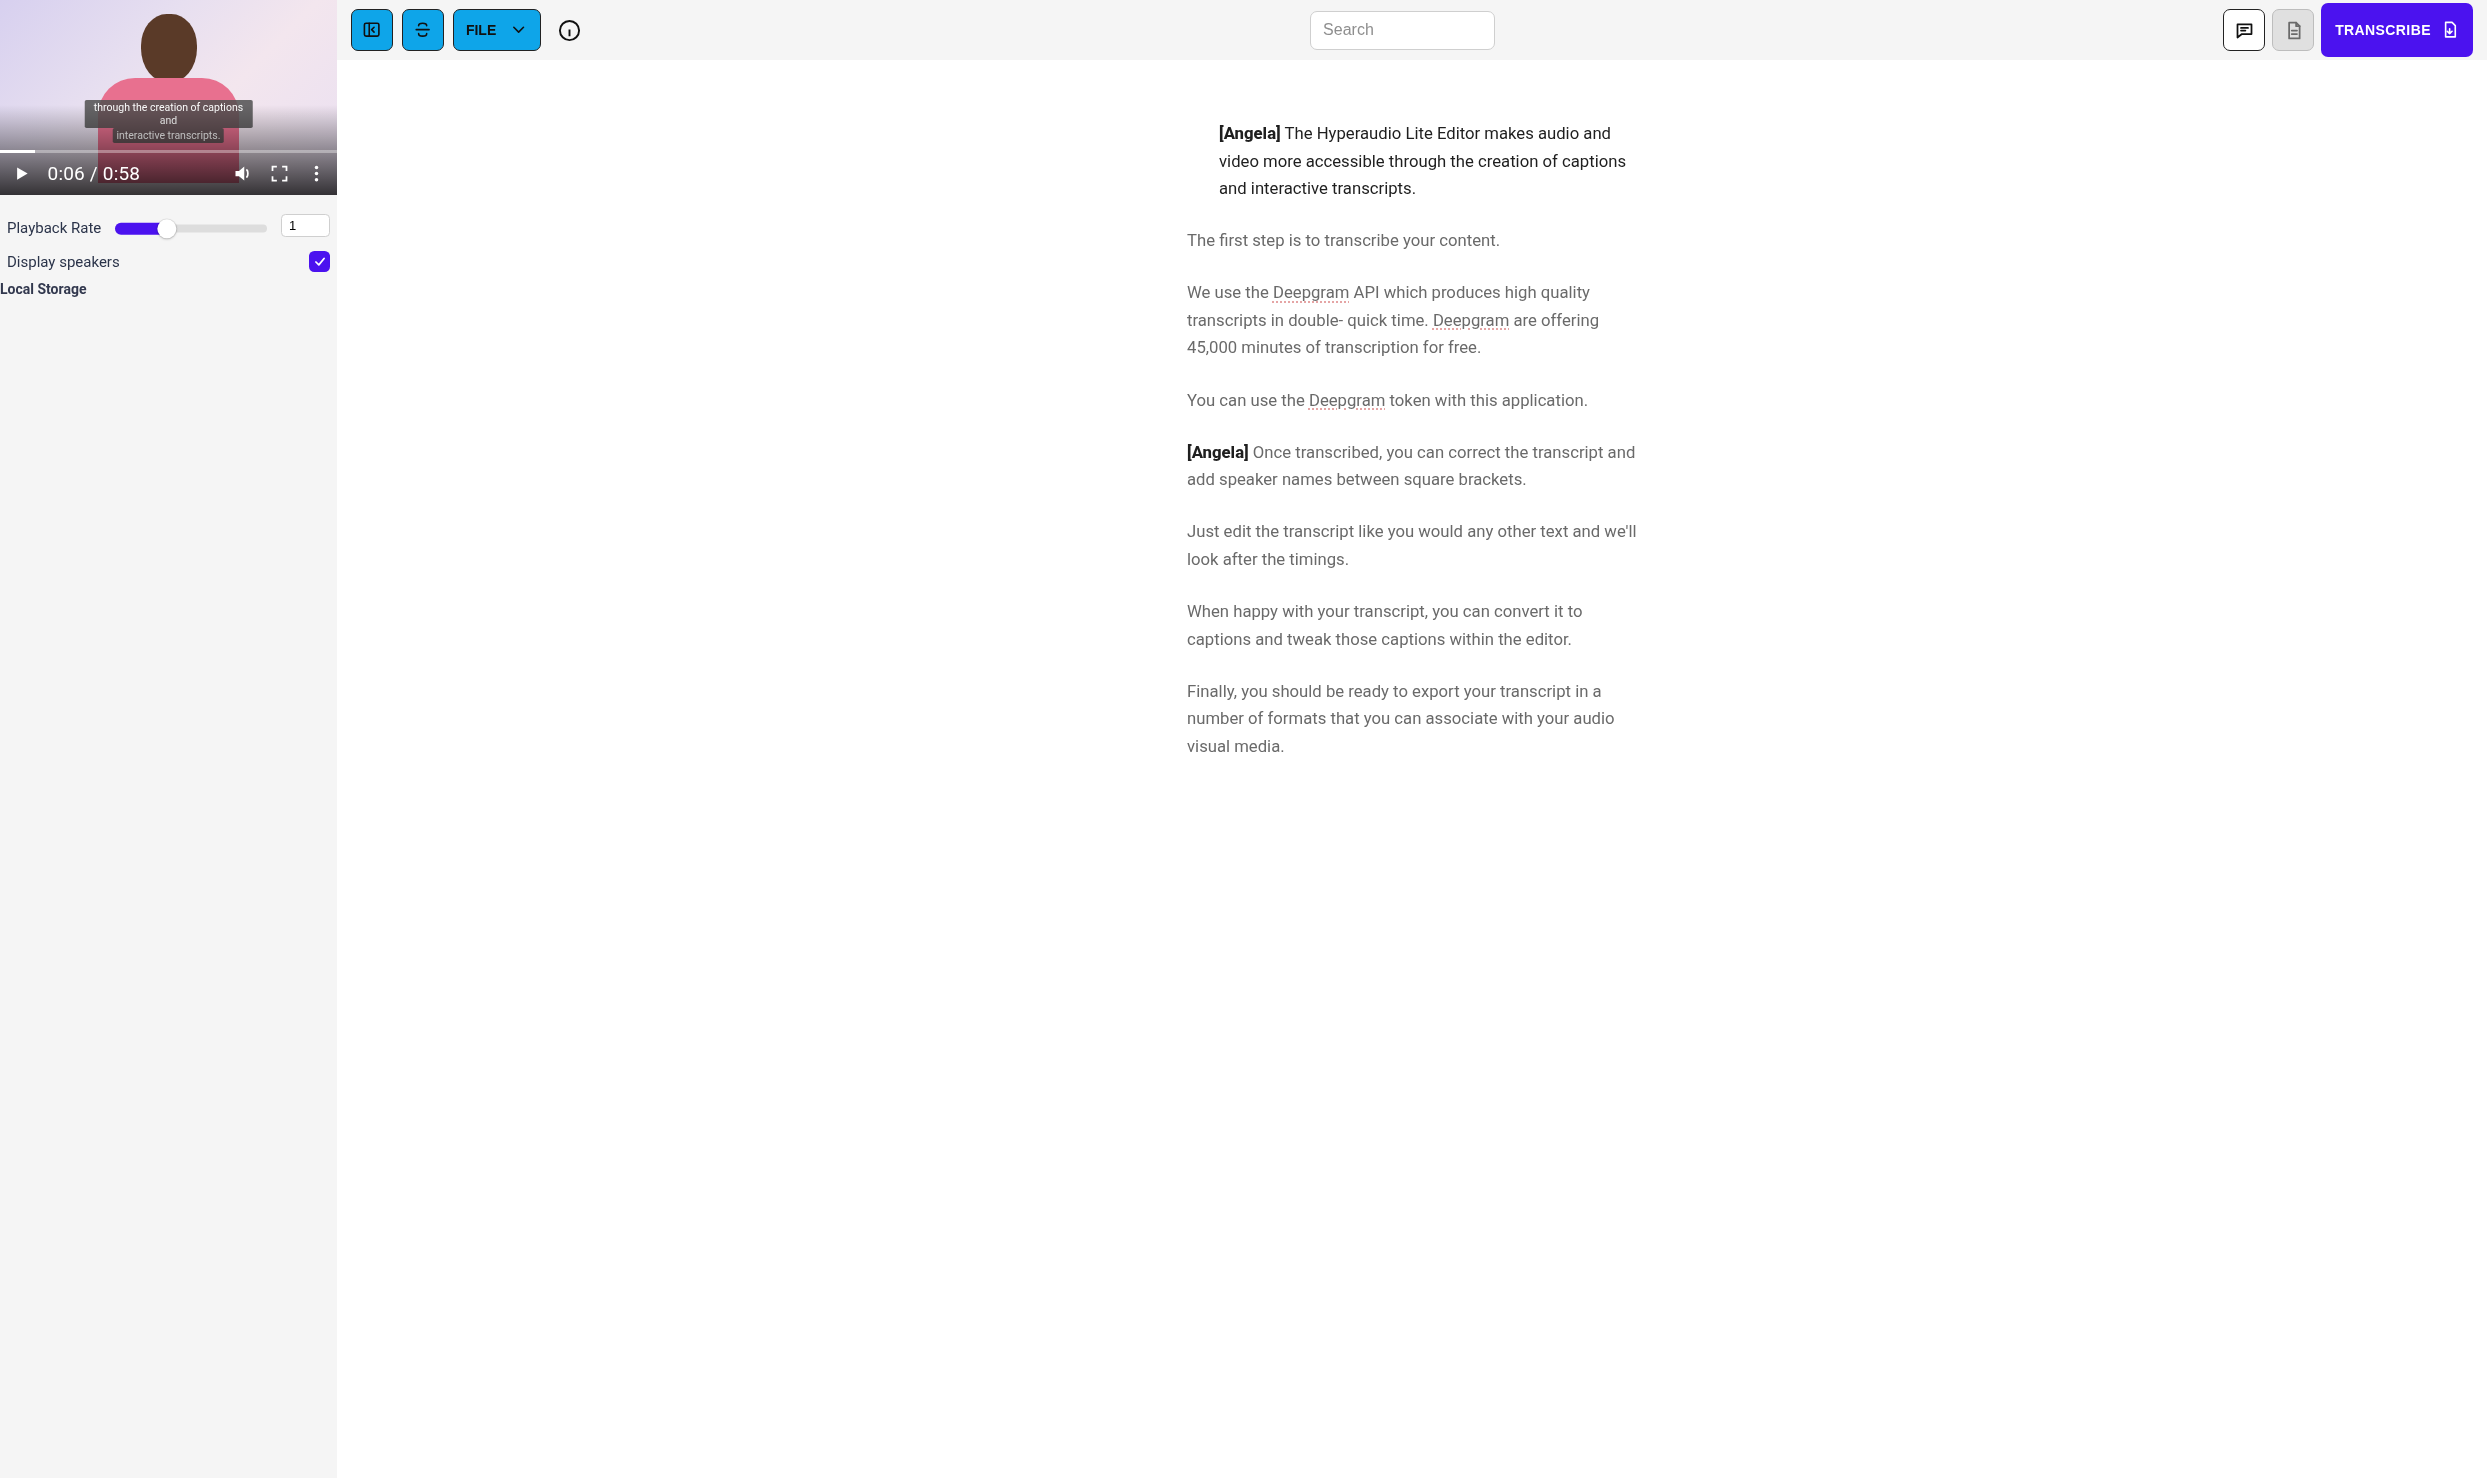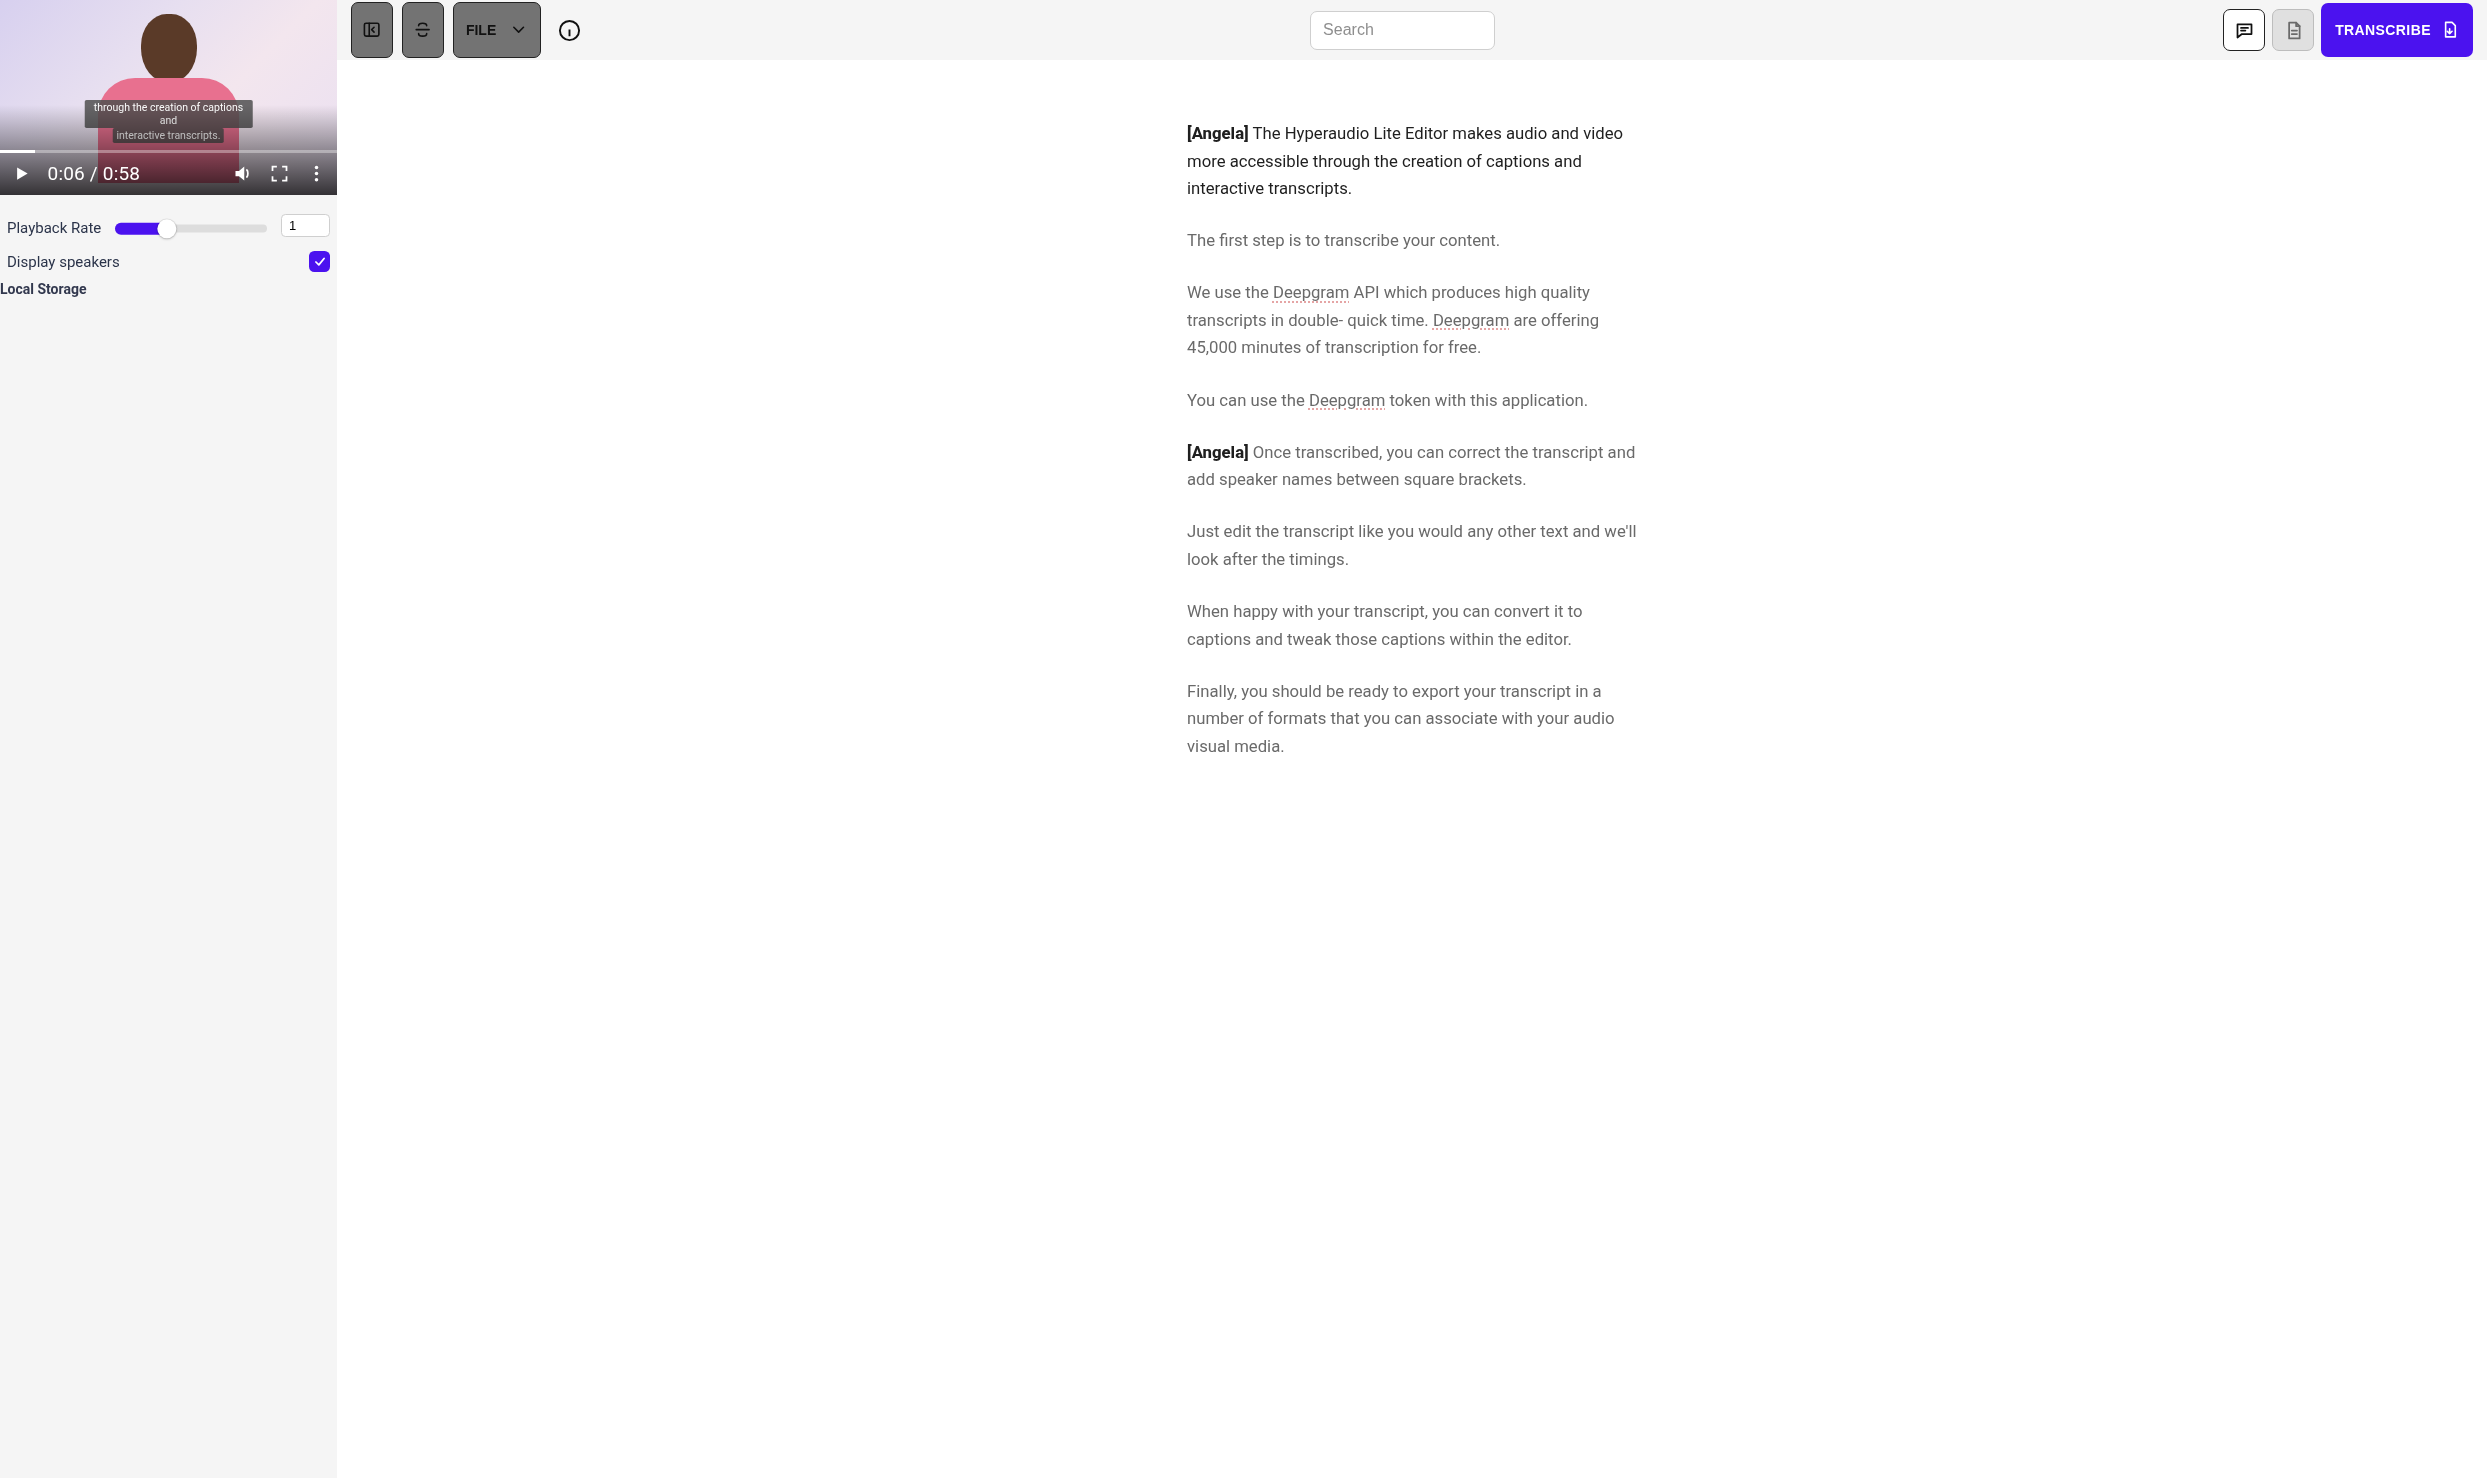--- a/index.html
+++ b/index.html
@@ -36,42 +36,42 @@
   .ds-label { font-size:15px; color:#2b344a; }
   .check { width:21px; height:21px; border-radius:5.3px; background:#4b12ef; display:flex; align-items:center; justify-content:center; }
   .check svg { width:14px; height:14px; stroke:#fff; fill:none; stroke-width:3; stroke-linecap:round; stroke-linejoin:round; }
 
   .ls-heading { text-align:left; font-weight:700; color:#32384e; font-size:14px; padding:7px 0 5.3px; }
   .ls-panel { margin:5.3px 5.3px 14px; background:#fff; border-radius:3.5px; min-height:316px; padding:21px; font-size:14px; color:#333; }
 
   
   .main { flex:1; display:flex; flex-direction:column; min-width:0; }
   .toolbar { height:60px; background:#f5f5f5; display:flex; align-items:center; padding:0 14px; gap:8.8px; border-bottom:0; }
-  .btn { height:56px; border:1.3px solid #222; border-radius:7px; background:#737373; display:flex; align-items:center; justify-content:center; padding:0 12.3px; font-weight:700; font-size:14px; color:#111; cursor:pointer; }
+  .btn { height:42px; border:1.3px solid #222; border-radius:7px; background:#0ea5e9; display:flex; align-items:center; justify-content:center; padding:0 12.3px; font-weight:700; font-size:14px; color:#111; cursor:pointer; }
   .btn.icon-only { width:42px; padding:0; }
   .btn.file { gap:12.3px; }
   .btn svg { width:19.3px; height:19.3px; stroke:#111; fill:none; stroke-width:2; stroke-linecap:round; stroke-linejoin:round; }
   .info { width:24.6px; height:24.6px; display:flex; align-items:center; justify-content:center; margin-left:7px; cursor:pointer; }
   .info svg { width:23px; height:23px; stroke:#111; fill:none; stroke-width:2; }
   .toolbar .grow { flex:1; display:flex; justify-content:center; }
   .search { width:185px; height:39px; border:0.9px solid #cfcfcf; border-radius:7px; background:#fff; padding:0 12.3px; font-size:16px; color:#0369a1; }
   .search::placeholder { color:#8e8e8e; }
 
   .right-group { display:flex; align-items:center; gap:7px; }
   .sq { width:42px; height:42px; border:1.3px solid #222; border-radius:7px; background:#fff; display:flex; align-items:center; justify-content:center; cursor:pointer; }
   .sq.muted { background:#e0e0e0; border-color:#bdbdbd; }
   .sq svg { width:21px; height:21px; stroke:#111; fill:none; stroke-width:2; stroke-linecap:round; stroke-linejoin:round; }
   .sq.muted svg { stroke:#6a6a6a; }
   .transcribe { height:54px; border:none; border-radius:7px; background:#4b12ef; color:#fff; font-weight:800; letter-spacing:0.4px; font-size:14px; padding:0 14px; display:flex; align-items:center; gap:8.8px; cursor:pointer; }
   .transcribe svg { width:19.3px; height:19.3px; stroke:#fff; fill:none; stroke-width:2; stroke-linecap:round; stroke-linejoin:round; }
 
   .doc { flex:1; background:#fff; overflow:auto; }
   .doc-inner { max-width:492px; margin:0 auto; padding:60px 21px 70px; font-size:16.7px; line-height:1.65; color:#6a6a6a; }
   .doc-inner p { margin:0 0 24.6px; }
-  .doc-inner .active { color:#1f1f1f; }
+  .doc-inner .active { color:#1f1f1f;margin-left:32px; }
   .speaker { font-weight:800; color:#1f1f1f; }
   .dg { text-decoration: underline dotted #d88; text-underline-offset:2.6px; }
 </style>
 </head>
 <body>
 
 <aside class="sidebar">
   <div class="video-wrap">
     <div class="person">
       <div class="head"></div>

